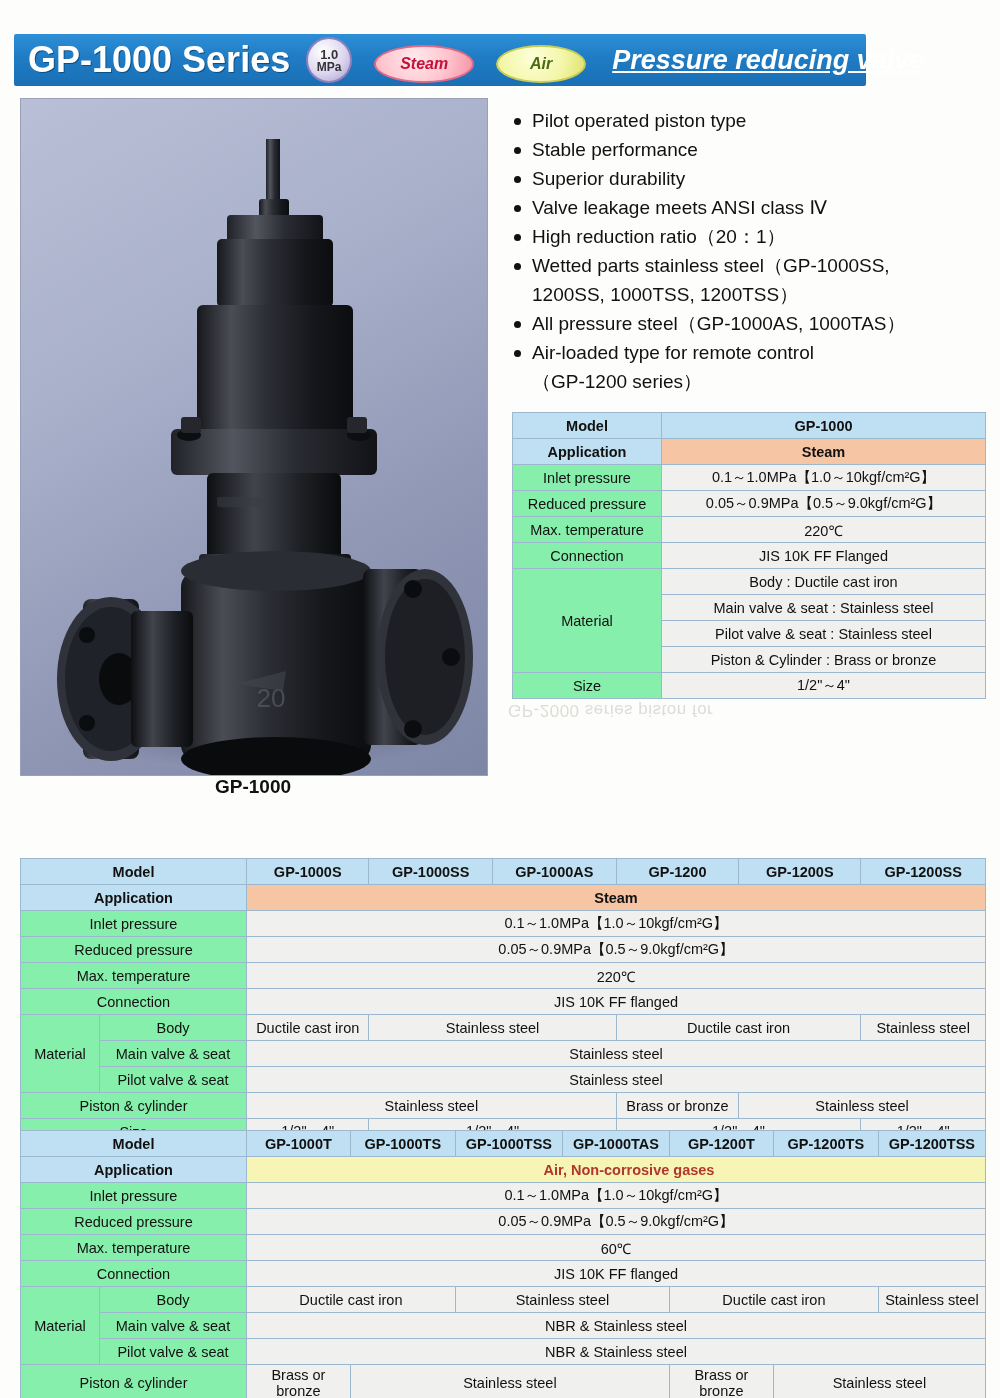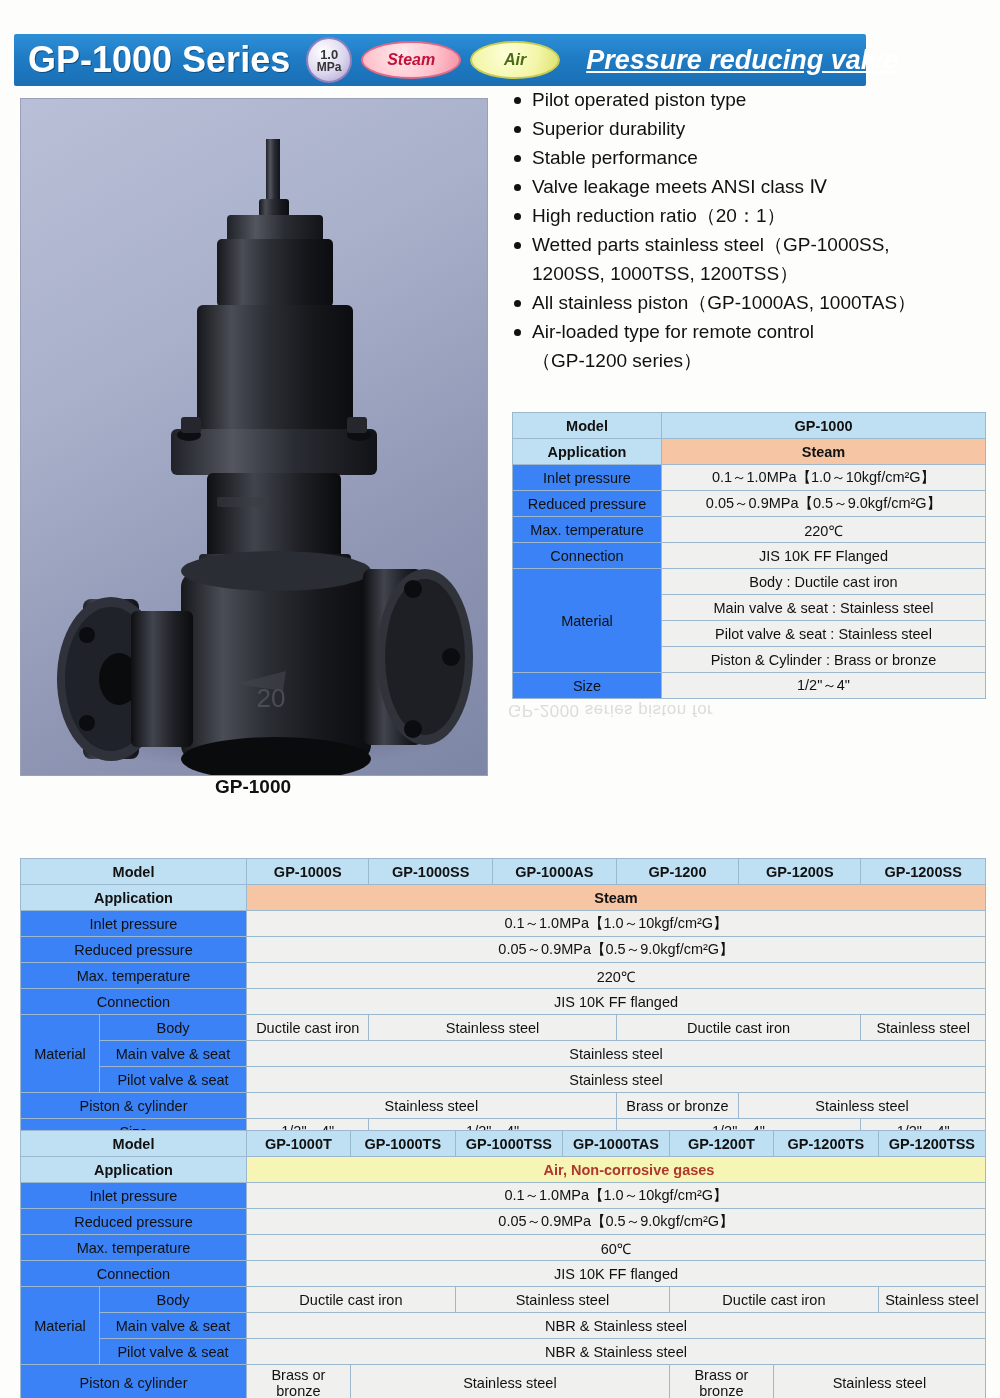--- a/index.html
+++ b/index.html
@@ -19,21 +19,21 @@
     border-radius:2px;
   }
   .header-bar-left{
     width:8px;height:44px;background:#0b4f87;margin-left:4px;margin-right:10px;
   }
   .title-main{
     font-size:36px;font-weight:bold;color:#ffffff;letter-spacing:0px;
     white-space:nowrap;
     text-shadow:1px 1px 0 #0b4f87;
   }
-  .badges{display:flex;align-items:center;gap:9px;margin-left:16px;}
+  .badges{display:flex;align-items:flex-end;gap:22px;margin-left:16px;}
   .badge-mpa{
     width:42px;height:42px;border-radius:50%;
     background:radial-gradient(circle at 35% 30%,#ffffff 0%,#dcd6ef 55%,#a79ccd 100%);
     border:2px solid #8d82bd;
     display:flex;flex-direction:column;align-items:center;justify-content:center;
     line-height:1;
   }
   .badge-mpa .v{font-size:13px;font-weight:bold;color:#333;}
   .badge-mpa .u{font-size:12px;font-weight:bold;color:#333;}
   .badge-steam{
@@ -62,21 +62,21 @@
     border:1px solid #9aa0b8;
     overflow:hidden;
   }
   .valve{position:absolute;left:0;top:0;width:100%;height:100%;}
   .caption{
     position:absolute;left:20px;top:776px;width:466px;text-align:center;
     font-size:19px;font-weight:bold;color:#111;
   }
   
   .features{
-    position:absolute;left:512px;top:87px;width:478px;
+    position:absolute;left:512px;top:108px;width:478px;
   }
   .features li{
     list-style:none;position:relative;padding-left:20px;margin-bottom:3px;
     font-size:19px;line-height:26px;color:#111;
   }
   .features li:before{
     content:"";position:absolute;left:2px;top:10px;width:7px;height:7px;
     background:#111;border-radius:50%;
   }
   .features li.cont:before{display:none;}
@@ -85,21 +85,21 @@
   table{border-collapse:collapse;margin-top:44px;}
   td,th{
     border:1px solid #9bb8cf;
     font-size:14.5px;
     padding:2px 4px;
     text-align:center;
     color:#111;
     font-weight:normal;
   }
   .hdr{background:#bfe0f2;font-weight:bold;}
-  .lbl{background:#3b82f6;}
+  .lbl{background:#86efac;}
   .steam{background:#f6c5a4;font-weight:bold;}
   .air{background:#f7f5b6;font-weight:bold;color:#b0382a;padding-left:30px;}
   .val{background:#f0f0ee;}
   .t1{position:absolute;left:512px;top:368px;width:474px;}
   .t1 td{height:21px;}
   .t2{position:absolute;left:20px;top:814px;width:966px;}
   .t2 td{height:21px;}
   .t3{position:absolute;left:20px;top:1086px;width:966px;}
   .t3 td{height:21px;}
   .ghost{
@@ -208,27 +208,27 @@
   </svg>
 </div>
 <div class="caption">GP-1000</div>
 
 <div class="ghost">GP-2000 series piston for</div>
 <div class="ghost2">Connection</div>
 
 <div class="features">
   <ul>
     <li>Pilot operated piston type</li>
+    <li>Stable performance</li>
     <li>Superior durability</li>
-    <li>Stable performance</li>
     <li>Valve leakage meets ANSI class Ⅳ</li>
     <li>High reduction ratio（20：1）</li>
     <li>Wetted parts stainless steel（GP-1000SS,</li>
     <li class="cont">1200SS, 1000TSS, 1200TSS）</li>
-    <li>All stainless piston（GP-1000AS, 1000TAS）</li>
+    <li>All pressure steel（GP-1000AS, 1000TAS）</li>
     <li>Air-loaded type for remote control</li>
     <li class="cont">（GP-1200 series）</li>
   </ul>
 </div>
 
 <table class="t1">
   <tbody>
       <tr>
     <td class="hdr" style="width:140px">Model</td>
     <td class="hdr">GP-1000</td>

